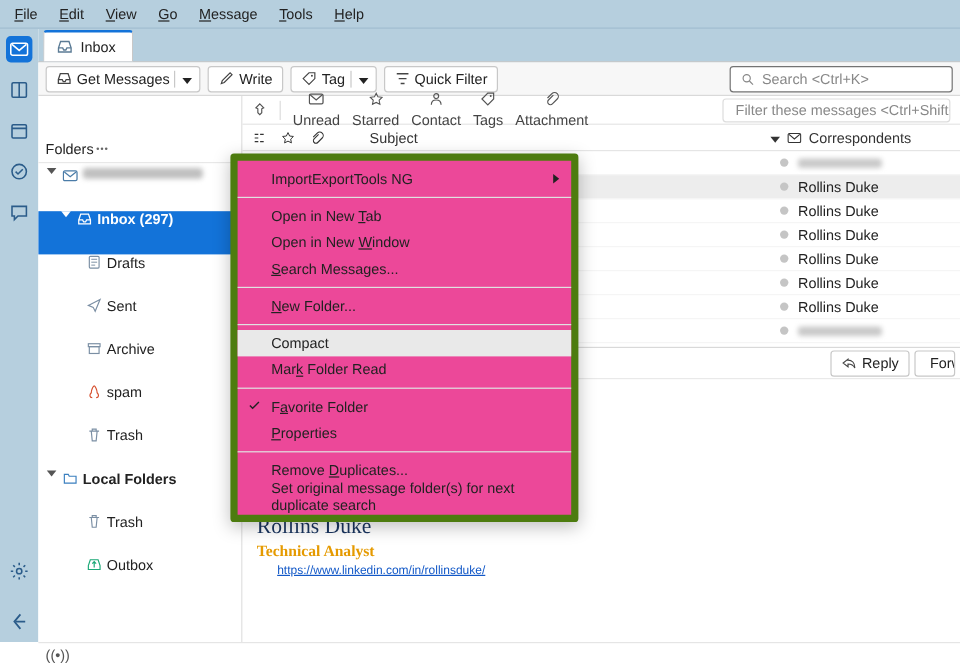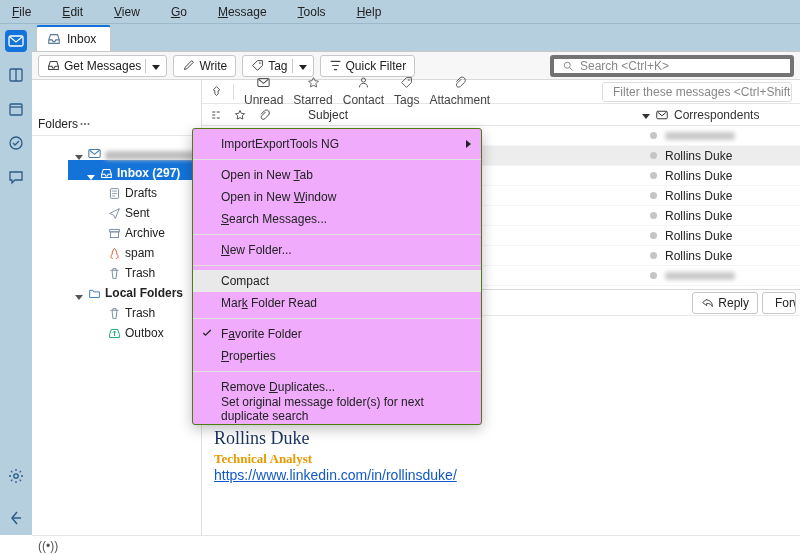--- a/index.html
+++ b/index.html
@@ -1,19 +1,19 @@
 <!DOCTYPE html>
 <html><head>
 <meta charset="utf-8">
 <style>
   * { box-sizing: border-box; margin: 0; padding: 0; font-family: -apple-system, "Segoe UI", Arial, sans-serif; }
   body { width: 800px; height: 555px; overflow: hidden; background: #fff; font-size: 12px; color: #222; }
 
   
-  .menubar { height: 24px; background: #b6cfde; display:flex; align-items:center; padding: 0 4px; gap: 15px; border-bottom:1px solid #9cb9cc;}
+  .menubar { height: 24px; background: #b6cfde; display:flex; align-items:center; padding: 0 4px; gap: 2px; border-bottom:1px solid #9cb9cc;}
   .menubar span { padding: 2px 8px; cursor: default; }
   .menubar span u { text-decoration: underline; }
 
   
   .spine { position:absolute; left:0; top:24px; bottom:20px; width:32px; background:#b6cfde; display:flex; flex-direction:column; align-items:center; padding-top:6px; gap:12px;}
   .spine .ic { width:22px; height:22px; display:flex; align-items:center; justify-content:center; border-radius:4px; color:#2b5c8a;}
   .spine .ic.sel { background:#1373d9; color:#fff; }
   .spine .bot { margin-top:auto; margin-bottom:8px; }
   .spine svg { width:16px; height:16px; }
 
@@ -21,29 +21,29 @@
   .tabs { position:absolute; left:32px; right:0; top:24px; height:28px; background:#b6cfde; border-bottom:1px solid #c8c8c8; display:flex; align-items:flex-end;}
   .tab { height:26px; background:#fff; border:1px solid #c8c8c8; border-bottom:none; border-top:2px solid #1373d9; border-radius:3px 3px 0 0; display:flex; align-items:center; gap:6px; padding:0 14px 0 10px; margin-left:4px;}
   .tab svg { width:14px; height:14px; color:#5b7b95;}
 
   
   .toolbar { position:absolute; left:32px; right:0; top:52px; height:28px; background:#f7f7f7; border-bottom:1px solid #d9d9d9; display:flex; align-items:center; padding:0 6px; gap:6px;}
   .tbtn { display:flex; align-items:center; gap:4px; padding:3px 8px; border:1px solid #c8c8c8; border-radius:3px; background:#fff; height:22px;}
   .tbtn.split { padding-right:0;}
   .tbtn .drop { border-left:1px solid #c8c8c8; padding:0 6px; height:100%; display:flex; align-items:center;}
   .tbtn svg { width:13px; height:13px; color:#444;}
-  .search { margin-left:auto; display:flex; align-items:center; gap:6px; border:4px solid #737373; border-radius:3px; background:#fff; padding:3px 8px; width:244px; height:22px; color:#888;}
+  .search { margin-left:auto; display:flex; align-items:center; gap:6px; border:1px solid #737373; border-radius:3px; background:#fff; padding:3px 8px; width:186px; height:22px; color:#888;}
   .search svg { width:12px; height:12px; color:#888;}
 
   
   .folders { position:absolute; left:32px; top:80px; bottom:20px; width:170px; border-right:1px solid #e0e0e0; background:#fff;}
   .folders-hdr { height:24px; display:flex; align-items:center; justify-content:flex-start; padding:0 6px; font-weight:normal; border-bottom:1px solid #e8e8e8;margin-top:32px;}
   .folders-hdr svg { width:14px; height:14px; color:#666;}
   .ftree { padding:4px 0; }
-  .frow { display:flex; align-items:flex-end; height:20px; padding-left:6px; gap:4px; cursor:default;margin-left:36px;}
+  .frow { display:flex; align-items:flex-start; height:36px; padding-left:6px; gap:4px; cursor:default;}
   .frow svg { width:13px; height:13px; flex:none;}
   .frow .twist { width:10px; display:flex; justify-content:center; color:#555;}
   .frow.d1 { padding-left:18px;}
   .frow.d2 { padding-left:40px;}
   .frow.sel { background:#1373d9; color:#fff;}
   .frow.sel svg { color:#fff;}
   .frow .acct-blur { width:100px; height:9px; background:#bfbfbf; border-radius:3px; filter:blur(2px);}
 
   
   .mlist { position:absolute; left:202px; right:0; top:80px; height:210px; border-bottom:1px solid #d9d9d9;}
@@ -64,27 +64,27 @@
 
   
   .msgactions { position:absolute; right:0; top:290px; height:26px; display:flex; align-items:center; gap:4px; padding:0 4px; border-bottom:1px solid #e9e9e9; width:calc(100% - 202px); left:202px; justify-content:flex-end;}
   .msgactions .tbtn { height:22px;text-align:right;}
 
   
   .preview { position:absolute; left:202px; right:0; top:316px; bottom:20px; padding:14px 12px; overflow:hidden;}
   .preview .dashes { color:#333;}
   .preview .sigName { font-family: Georgia, "Times New Roman", serif; font-size:18px; color:#1a355f; margin-top:2px;}
   .preview .sigTitle { color:#e59a00; font-weight:bold; font-family: Liberation Serif, serif; font-size:13px; margin-top:2px;}
-  .preview a { color:#1258c7; text-decoration:underline; font-size:14px;}
+  .preview a { color:#1258c7; text-decoration:underline; font-size:10px;margin-left:17px;}
 
   
   .status { position:absolute; left:32px; right:0; bottom:0; height:20px; border-top:1px solid #e5e5e5; display:flex; align-items:center; padding:0 6px; color:#555;}
 
   
-  .ctxmenu { position:absolute; left:192px; top:128px; width:290px; background:#f0abfc; border:1px solid #4d7c0f; border-radius:3px; box-shadow:0 4px 14px rgba(0,0,0,.25); padding:4px 0; z-index:50;}
+  .ctxmenu { position:absolute; left:192px; top:128px; width:290px; background:#ec4899; border:6px solid #4d7c0f; border-radius:3px; box-shadow:0 4px 14px rgba(0,0,0,.25); padding:4px 0; z-index:50;}
   .ctxmenu .ci { height:22px; display:flex; align-items:center; padding:0 12px 0 28px; position:relative; cursor:default;}
   .ctxmenu .ci.highlight { background:#e9e9e9;}
   .ctxmenu .ci .chk { position:absolute; left:8px; }
   .ctxmenu .ci .sub { position:absolute; right:10px; }
   .ctxmenu .sep { height:1px; background:#e1e1e1; margin:4px 0;}
   .ctxmenu u { text-decoration: underline; }
 
   .chev::before { content:""; display:inline-block; width:0;height:0; border-left:4px solid transparent; border-right:4px solid transparent; border-top:5px solid currentColor;}
   .chevR::before { content:""; display:inline-block; width:0;height:0; border-top:4px solid transparent; border-bottom:4px solid transparent; border-left:5px solid currentColor;}
 </style>

